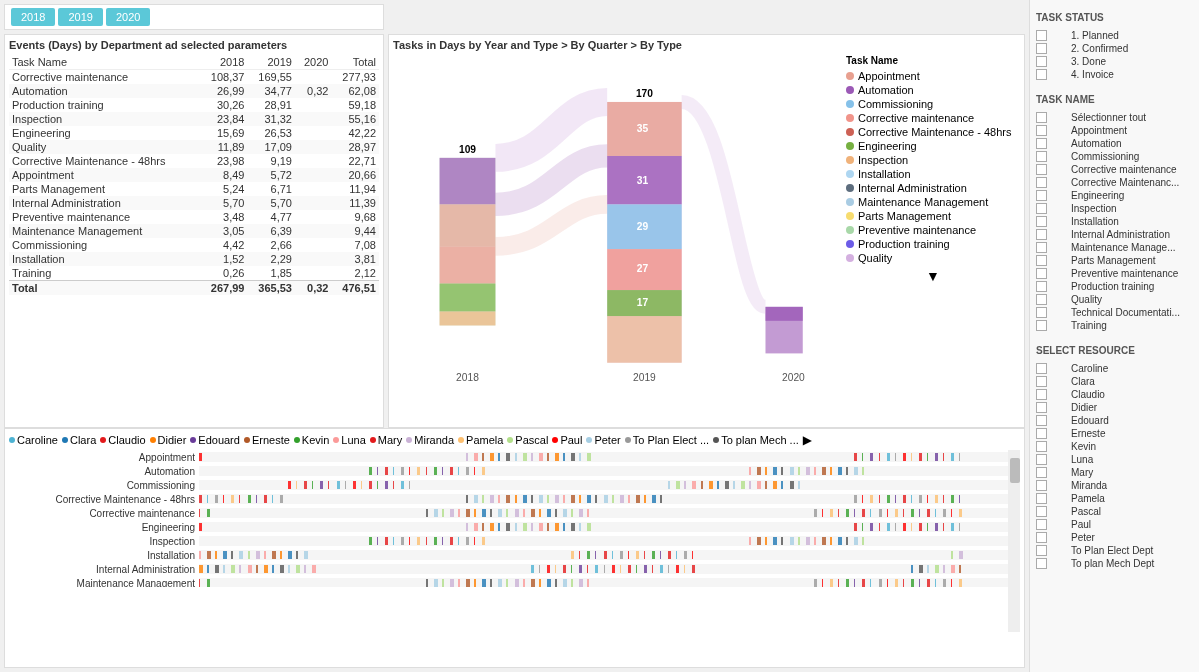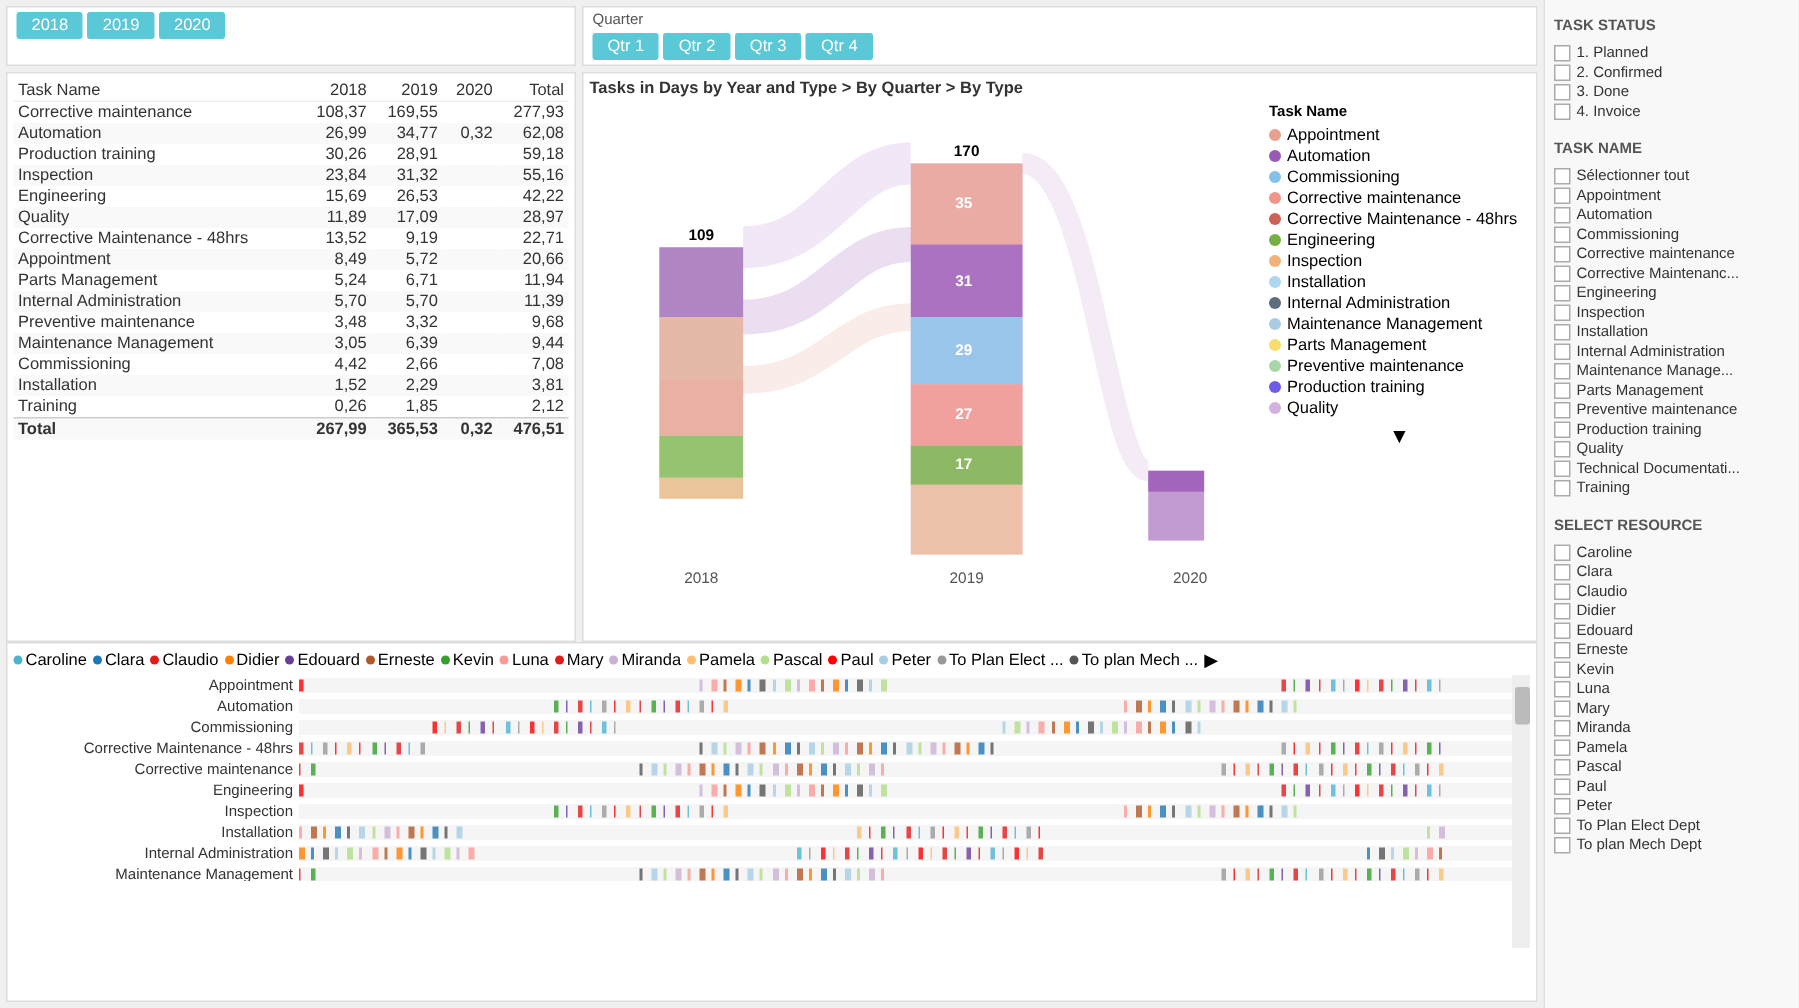--- a/index.html
+++ b/index.html
@@ -47,50 +47,42 @@
     .timeline-rows { overflow-y: auto; height: calc(100% - 45px); }
     .timeline-row { display: flex; align-items: center; height: 14px; }
     .row-label { width: 190px; text-align: right; padding-right: 4px; font-size: 10px; color: #333; flex-shrink: 0; }
     .row-bars { flex: 1; height: 10px; background: #f5f5f5; position: relative; overflow: hidden; }
     .mini-bar { position: absolute; height: 8px; top: 1px; opacity: 0.8; }
     
     
     .sidebar-section-title { font-size: 10px; font-weight: bold; color: #555; margin-top: 6px; margin-bottom: 3px; text-transform: uppercase; }
     .sidebar-item { display: flex; align-items: center; gap: 4px; margin-bottom: 2px; }
     .sidebar-checkbox { width: 11px; height: 11px; border: 1px solid #aaa; background: white; flex-shrink: 0; }
-    .sidebar-label { font-size: 10px; color: #333; }
+    .sidebar-label { font-size: 10px; color: #333; margin-left: 20px; }
   </style>
 </head>
 <body>
 
 <div class="main-container">
   <div class="left-panel">
 
     <div class="filter-row">
       <div class="filter-section" style="max-width:380px;">
         <div class="filter-buttons">
           <button class="filter-btn">2018</button>
           <button class="filter-btn">2019</button>
           <button class="filter-btn">2020</button>
         </div>
       </div>
-      <div class="filter-section" style="flex:1;">
-        <div class="filter-label">Quarter</div>
-        <div class="filter-buttons">
-          <button class="filter-btn">Qtr 1</button>
-          <button class="filter-btn">Qtr 2</button>
-          <button class="filter-btn">Qtr 3</button>
-          <button class="filter-btn">Qtr 4</button>
-        </div>
-      </div>
     </div>
 
     <div class="content-area">
 
       <div class="table-panel">
+        <div class="panel-title">Events (Days) by Department ad selected parameters</div>
         <table class="data-table">
           <thead>
             <tr>
               <th>Task Name</th>
               <th class="num">2018</th>
               <th class="num">2019</th>
               <th class="num">2020</th>
               <th class="num">Total</th>
             </tr>
           </thead>
@@ -132,21 +124,21 @@
               </tr>
               <tr>
                 <td>Quality</td>
                 <td class="num">11,89</td>
                 <td class="num">17,09</td>
                 <td class="num"></td>
                 <td class="num">28,97</td>
               </tr>
               <tr>
                 <td>Corrective Maintenance - 48hrs</td>
-                <td class="num">13,52</td>
+                <td class="num">23,98</td>
                 <td class="num">9,19</td>
                 <td class="num"></td>
                 <td class="num">22,71</td>
               </tr>
               <tr>
                 <td>Appointment</td>
                 <td class="num">8,49</td>
                 <td class="num">5,72</td>
                 <td class="num"></td>
                 <td class="num">20,66</td>
@@ -161,21 +153,21 @@
               <tr>
                 <td>Internal Administration</td>
                 <td class="num">5,70</td>
                 <td class="num">5,70</td>
                 <td class="num"></td>
                 <td class="num">11,39</td>
               </tr>
               <tr>
                 <td>Preventive maintenance</td>
                 <td class="num">3,48</td>
-                <td class="num">3,32</td>
+                <td class="num">4,77</td>
                 <td class="num"></td>
                 <td class="num">9,68</td>
               </tr>
               <tr>
                 <td>Maintenance Management</td>
                 <td class="num">3,05</td>
                 <td class="num">6,39</td>
                 <td class="num"></td>
                 <td class="num">9,44</td>
               </tr>

